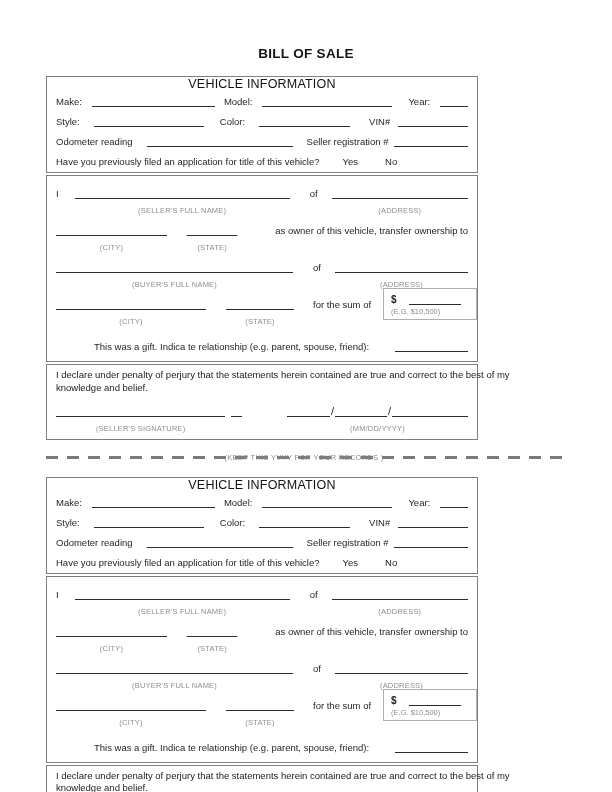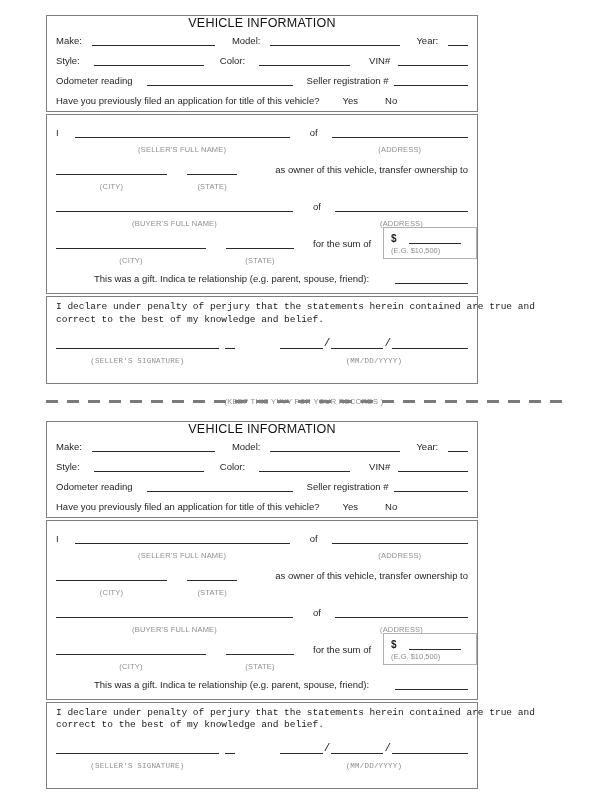--- a/index.html
+++ b/index.html
@@ -20,63 +20,64 @@
   
   .vehicle-box { padding: 0 9px 5px; }
   .v-heading { text-align: center; font-size: 12.5px; font-weight: 400; letter-spacing: .2px; color: #111; margin-top: 0; line-height: 14px; }
   .vrow { display: flex; align-items: center; margin-top: 5px; font-size: 9.5px; }
   .vrow + .vrow { margin-top: 9px; }
   .lbl { line-height: 11px; white-space: nowrap; }
   .fill { height: 11px; border-bottom: 1px solid #2b2b2b; }
   .grow { flex: 1 1 auto; }
 
   .ml6{margin-left:6px}.ml8{margin-left:8px}.ml10{margin-left:10px}
-  .ml14{margin-left:14px}.ml16{margin-left:16px}.ml17{margin-left:17px}.ml18{margin-left:18px}
+  .ml14{margin-left:14px}.ml16{margin-left:16px}.ml17{margin-left:9px}.ml18{margin-left:18px}
   .ml19{margin-left:19px}.ml20{margin-left:20px}.ml23{margin-left:23px}.ml27{margin-left:27px}
   .ml38{margin-left:38px}.ml45{margin-left:45px}
   .w123{width:123px}.w130{width:130px}.w110{width:110px}.w91{width:91px}.w146{width:146px}
   .w150{width:150px}.w68{width:68px}.w215{width:215px}.w237{width:237px}.w225{width:225px}
   .w43{width:43px}.w52{width:52px}.w76{width:76px}.w14{width:14px}
 
   
   .transfer-box { padding: 2px 9px 9px; }
   .trow { display: flex; align-items: flex-start; font-size: 9.5px; }
   .trow.a { margin-top: 10px; }
   .trow.b { margin-top: 9px; }
   .trow.c { margin-top: 9px; }
   .trow.d { margin-top: 9px; }
-  .trow.e { margin-top: 7px; gap: 8px; }
+  .trow.e { margin-top: 14px; gap: 8px; }
   .fc { display: flex; flex-direction: column; }
   .fc .cap { font-size: 7.5px; color: #8e8e8e; text-align: center; margin-top: 7px; line-height: 10px; letter-spacing: .2px; }
   .owner-text { line-height: 11px; white-space: nowrap; }
 
   .sum-box { flex: 1 1 auto; margin-left: 12px; margin-right: -9px; margin-top: -11px; border: 1px solid #b0b0b0; padding: 5px 7px 2px; }
   .sum-line { display: flex; align-items: flex-end; }
   .dollar { font-size: 10px; font-weight: 700; line-height: 11px; }
   .sum-fill { flex: 1 1 auto; margin-left: 12px; margin-right: 8px; height: 11px; border-bottom: 1px solid #2b2b2b; }
   .sum-hint { font-size: 7.5px; color: #8e8e8e; text-align: left; margin-top: 1px; line-height: 10px; }
 
   
-  .decl-box { padding: 4px 9px 17px; font-family: Liberation Mono, monospace; }
+  .decl-box { padding: 4px 9px 5px; }
   .decl-text { font-size: 9.5px; line-height: 1.35; width: 500px; color: #1a1a1a; }
   .sig-row { display: flex; align-items: flex-start; margin-top: 11px; font-size: 9.5px; }
   .date-line { display: flex; align-items: flex-end; }
   .slash { font-size: 11px; line-height: 11px; padding: 0 1px; }
 
   
   .records-divider { position: relative; height: 15px; margin-top: 11px; width: 516px; }
   .dash-line { position: absolute; left: 0; right: 0; top: 5px; height: 3px;
                background: repeating-linear-gradient(90deg, #7a7a7a 0 12px, transparent 12px 21px); }
   .divider-label { position: absolute; left: 50%; transform: translateX(-50%); top: 2px;
                    font-size: 7.5px; color: #8a8a8a; letter-spacing: .3px; white-space: nowrap; }
 </style>
 </head>
 <body>
 
 <div class="page">
+  <div class="doc-title">BILL OF SALE</div>
 
   <div class="content">
     <div class="copy-slot first">
   <div class="box vehicle-box">
     <div class="v-heading">VEHICLE INFORMATION</div>
 
     <div class="vrow">
       <span class="lbl">Make:</span>
       <span class="fill w123 ml10"></span>
       <span class="lbl ml17">Model:</span>

